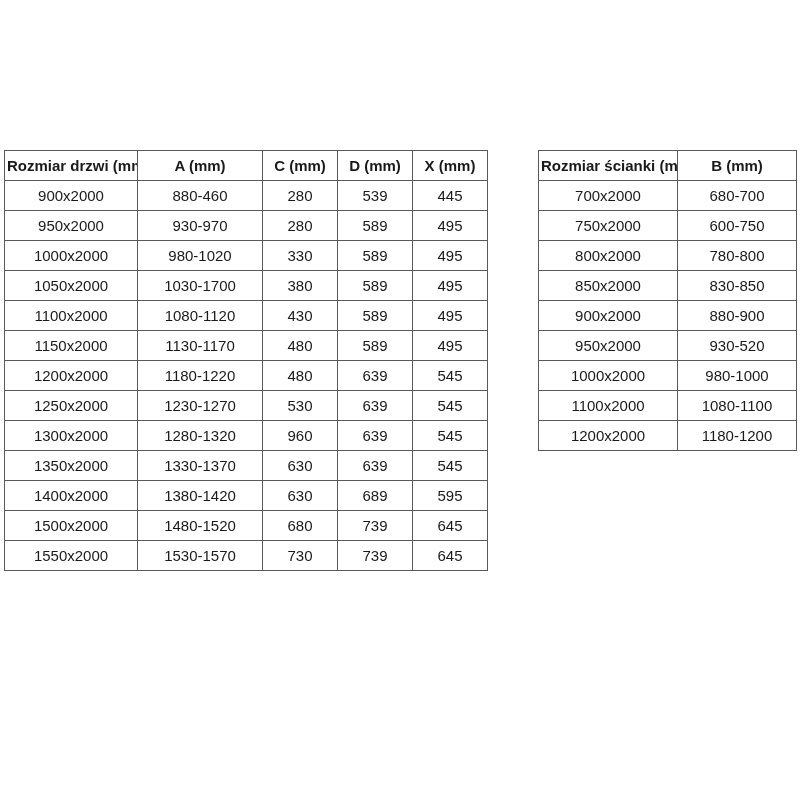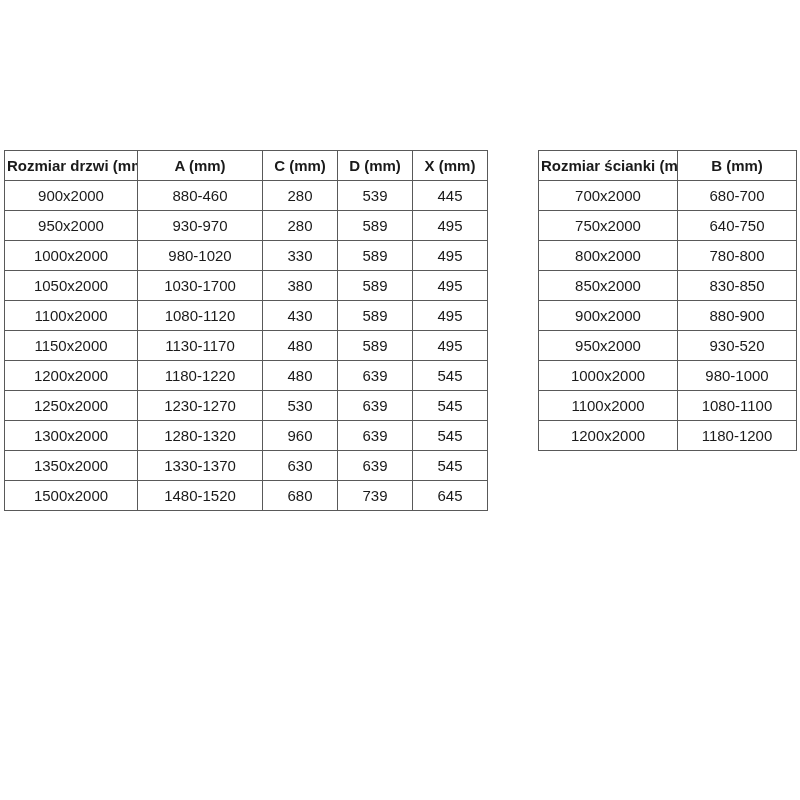--- a/index.html
+++ b/index.html
@@ -144,23 +144,37 @@
           <td>545</td>
         </tr>
         <tr>
           <td>1350x2000</td>
           <td>1330-1370</td>
           <td>630</td>
           <td>639</td>
           <td>545</td>
         </tr>
         <tr>
+          <td>1400x2000</td>
+          <td>1380-1420</td>
+          <td>630</td>
+          <td>689</td>
+          <td>595</td>
+        </tr>
+        <tr>
           <td>1500x2000</td>
           <td>1480-1520</td>
           <td>680</td>
+          <td>739</td>
+          <td>645</td>
+        </tr>
+        <tr>
+          <td>1550x2000</td>
+          <td>1530-1570</td>
+          <td>730</td>
           <td>739</td>
           <td>645</td>
         </tr>
       </tbody>
     </table>
 
   <table class="spec-table walls">
     <colgroup>
       <col class="c1">
         <col class="c2">
@@ -171,21 +185,21 @@
           <th>B (mm)</th>
         </tr>
       </thead>
       <tbody>
         <tr>
           <td>700x2000</td>
           <td>680-700</td>
         </tr>
         <tr>
           <td>750x2000</td>
-          <td>640-750</td>
+          <td>600-750</td>
         </tr>
         <tr>
           <td>800x2000</td>
           <td>780-800</td>
         </tr>
         <tr>
           <td>850x2000</td>
           <td>830-850</td>
         </tr>
         <tr>

